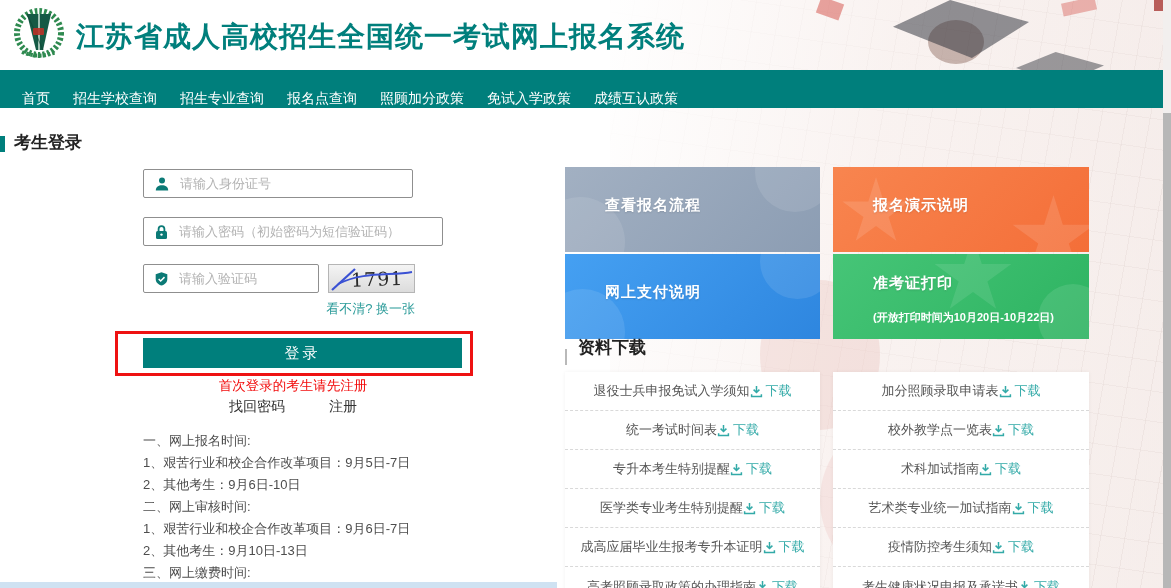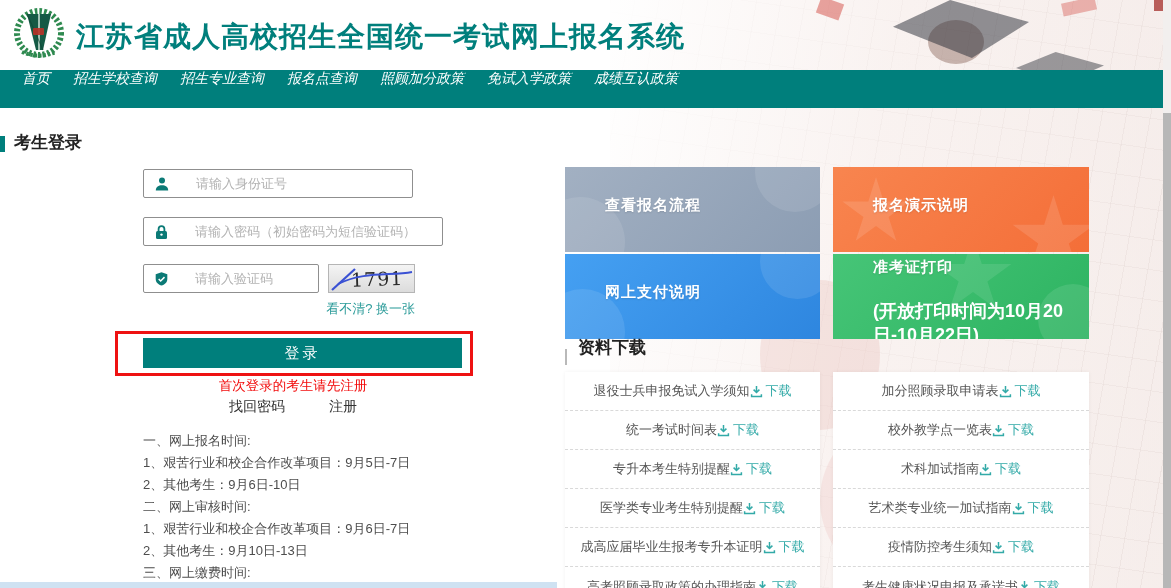--- a/index.html
+++ b/index.html
@@ -24,31 +24,31 @@
   .tassel-3 { left:1154px; top:0; width:17px; height:11px; opacity:.7; background:#9e1f1d; }
   .blob { position:absolute; border-radius:50%; background:#e6b3ab; opacity:.28; }
 
   
   .header { position:absolute; left:0; top:0; width:1171px; height:70px; }
   .logo { position:absolute; left:12px; top:5px; width:54px; height:56px; }
   .site-title { position:absolute; left:76px; top:18px; font-size:28px; font-weight:bold; color:#007f7c; letter-spacing:1px; }
 
   
   .nav { position:absolute; left:0; top:70px; width:1163px; height:38px; background:#007f7c;
-         display:flex; align-items:flex-start; gap:23px; padding-left:22px;font-style:italic; }
+         display:flex; align-items:flex-end; gap:23px; padding-left:22px; }
   .nav a { color:#ffffff; font-size:14px; text-decoration:none; white-space:nowrap; cursor:pointer; }
 
   
   .sec-login-bar { position:absolute; left:0; top:136px; width:5px; height:16px; background:#007f7c; }
   .sec-login-title { position:absolute; left:14px; top:131px; font-size:17px; font-weight:bold; color:#222; }
 
   
   .form { position:absolute; left:143px; top:169px; width:300px; }
   .inp { position:absolute; height:29px; background:#fff; border:1px solid #8f8f8f; border-radius:2px;
-         display:flex; align-items:center; padding-left:10px; gap:26px; }
+         display:flex; align-items:center; padding-left:10px; gap:10px; }
   .inp-id   { left:0; top:0;  width:270px; }
   .inp-pass { left:0; top:48px; width:300px; }
   .inp-cap  { left:0; top:95px; width:176px; }
   .inp input { border:none; outline:none; flex:1; font-size:13px; color:#333; background:transparent; min-width:0;
                font-family:"Liberation Sans","DejaVu Sans",sans-serif; }
   .inp input::placeholder { color:#b3b3b3; }
   .captcha { position:absolute; left:185px; top:95px; width:87px; height:29px; border:1px solid #b5b5b5;
              background:linear-gradient(180deg,#f4f4f4,#dcdcdc); cursor:pointer; }
   .cap-refresh { position:absolute; left:130px; top:131px; width:142px; text-align:right;
                  font-size:13px; color:#2b9b99; cursor:pointer; }
@@ -62,22 +62,22 @@
   .notice { position:absolute; left:0; top:261px; width:420px; color:#4d4d4d; font-size:13px; line-height:22px; }
 
   
   .card { position:absolute; width:255px; height:85px; overflow:hidden; color:#fff; cursor:pointer; }
   .card .t { position:absolute; left:40px; top:29px; font-size:15px; font-weight:bold; letter-spacing:1px;
              text-shadow:0 1px 2px rgba(0,0,0,.12); }
   .card-flow { left:565px; top:167px; background:linear-gradient(135deg,#a2b0c2,#8c9db3); }
   .card-demo { left:833px; top:167px; width:256px; background:linear-gradient(135deg,#f8854f,#f46e38); }
   .card-pay  { left:565px; top:254px; background:linear-gradient(135deg,#45a0f2,#2e86df); }
   .card-print{ left:833px; top:254px; width:256px; background:linear-gradient(135deg,#46c577,#2db361); }
-  .card-print .t { top:4px; }
-  .card .sub { position:absolute; left:40px; top:45px; font-size:18px; font-weight:bold; }
+  .card-print .t { top:20px; }
+  .card .sub { position:absolute; left:40px; top:56px; font-size:11px; font-weight:bold; }
   .deco-circle { position:absolute; border-radius:50%; background:rgba(255,255,255,.10); }
   .deco-star { position:absolute; background:rgba(255,255,255,.12);
     clip-path:polygon(50% 0%,61% 35%,98% 35%,68% 57%,79% 91%,50% 70%,21% 91%,32% 57%,2% 35%,39% 35%); }
 
   
   .sec-dl-bar { position:absolute; left:565px; top:349px; width:2px; height:16px; background:#b9b9b9; }
   .sec-dl-title { position:absolute; left:578px; top:336px; font-size:17px; font-weight:bold; color:#222; }
   .dl-panel { position:absolute; top:372px; width:255px; height:240px; background:#ffffff; box-shadow:0 0 4px rgba(0,0,0,.05); }
   .dl-left { left:565px; } .dl-right { left:833px; width:256px; }
   .dl-row { height:39px; display:flex; align-items:center; justify-content:center; padding:0 13px;

